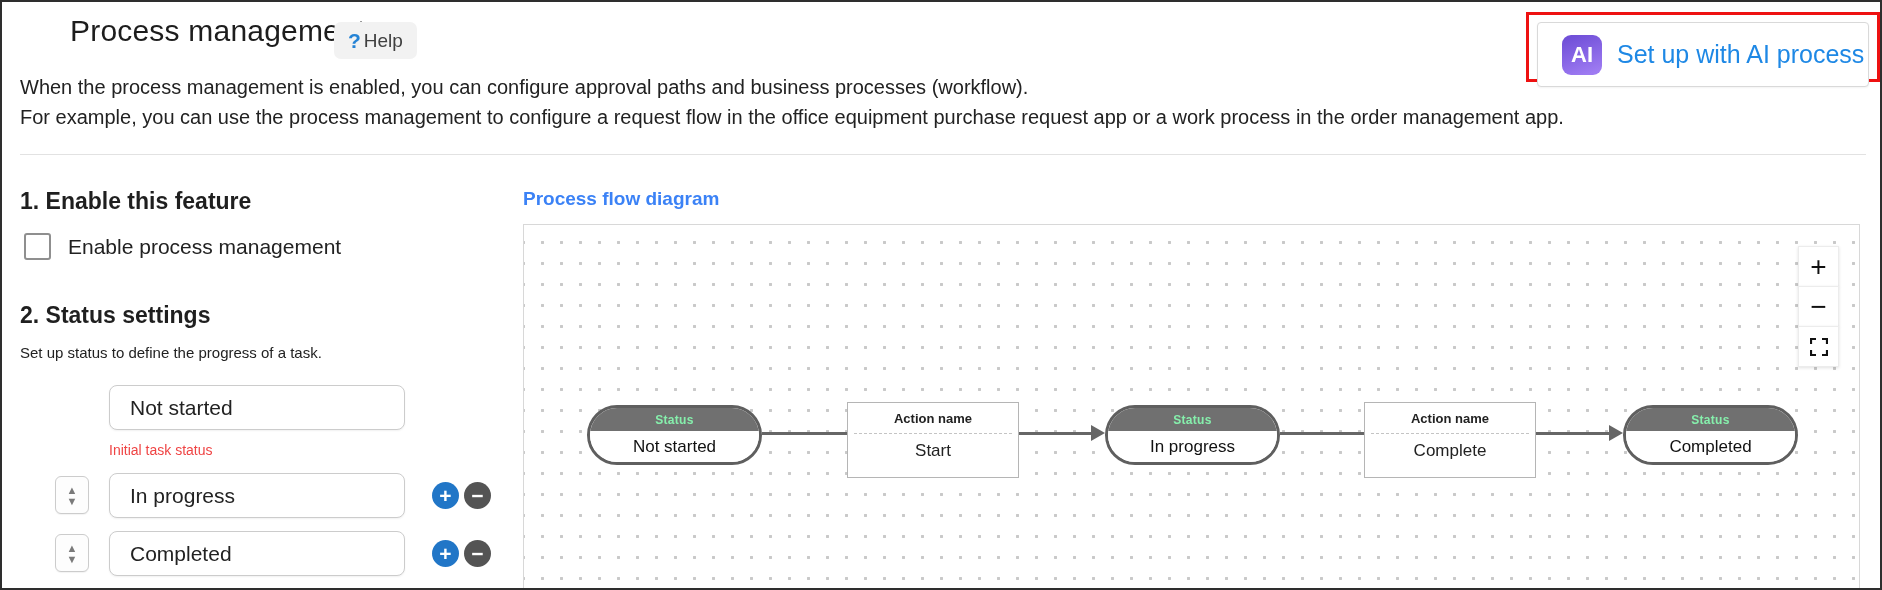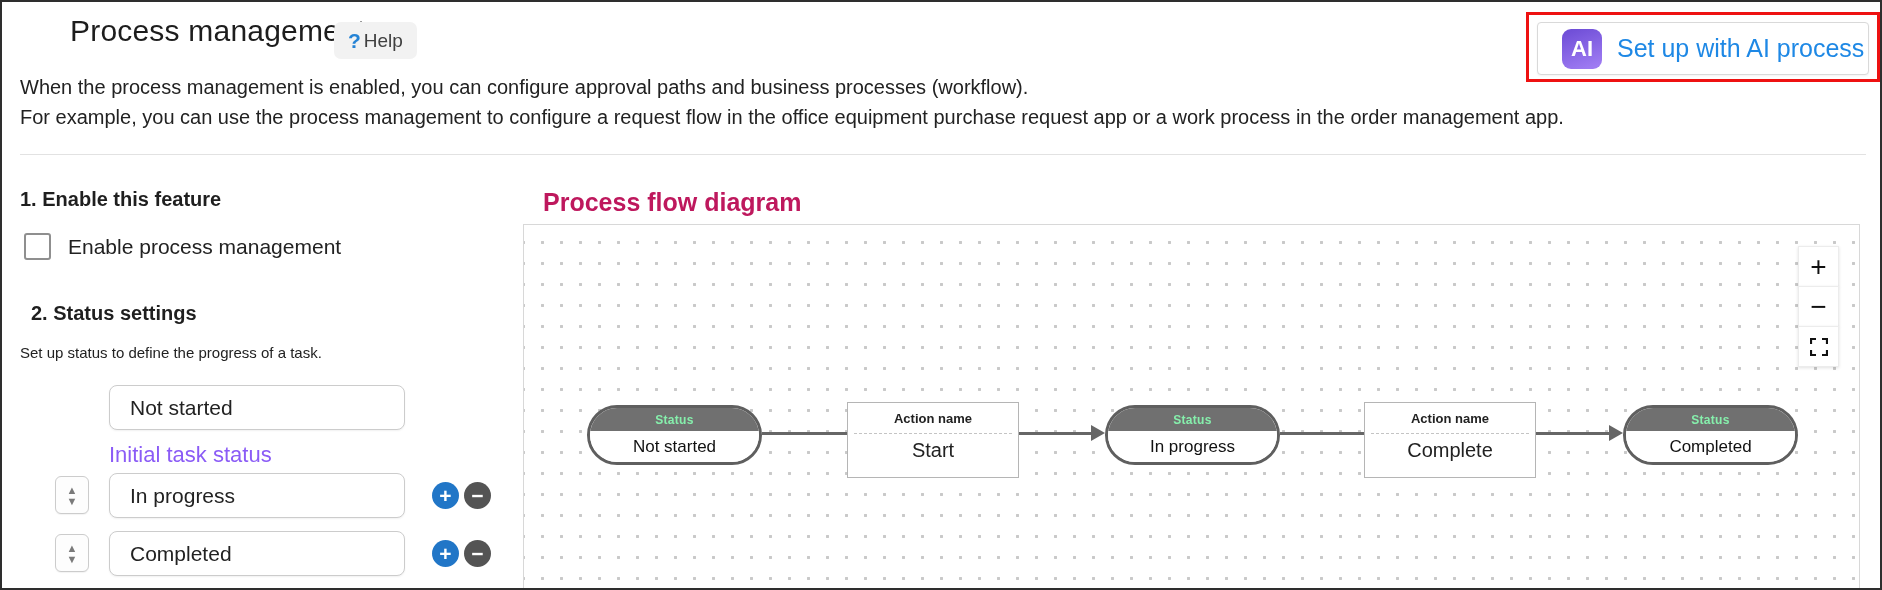--- a/index.html
+++ b/index.html
@@ -29,57 +29,57 @@
   .desc-2 { top:104px; }
 
   .divider { position:absolute; left:18px; top:152px; width:1846px; height:1px; background:#e2e2e2; }
 
   
   .ai-highlight {
     position:absolute; left:1524px; top:10px; width:354px; height:70px;
     border:3px solid #ee1111; background:transparent;
   }
   .ai-button {
-    position:absolute; left:8px; top:7px; width:332px; height:53px;
+    position:absolute; left:8px; top:7px; width:332px; height:65px;
     background:#fff; border:1px solid #d9d9d9; border-radius:4px;
     box-shadow:0 1px 2px rgba(0,0,0,0.05);
     display:flex; align-items:center; gap:15px; padding:0 0 0 24px; cursor:pointer;
   }
   .ai-icon {
     width:40px; height:40px; border-radius:9px;
     background:linear-gradient(160deg,#7150d8 10%,#9e7bf2 90%);
     color:#fff; font-weight:700; font-size:22px;
     display:flex; align-items:center; justify-content:center;
   }
   .ai-label { color:#1e88e5; font-size:25px; }
 
   
-  .section-heading { position:absolute; left:18px; font-size:20px; font-weight:700; color:#1f1f1f; }
+  .section-heading { position:absolute; left:18px; font-size:23px; font-weight:700; color:#1f1f1f; }
   .h-enable { top:186px; }
-  .h-status { top:300px;margin-left:11px; }
+  .h-status { top:300px; }
 
   .checkbox {
     position:absolute; left:22px; top:231px; width:27px; height:27px;
     appearance:none; -webkit-appearance:none;
     border:2px solid #8f8f8f; border-radius:3px; background:#fff; cursor:pointer;
   }
   .checkbox-label { position:absolute; left:66px; top:233px; font-size:21px; color:#222; cursor:pointer; }
 
   .status-subtitle { position:absolute; left:18px; top:342px; font-size:15px; color:#222; }
 
   .status-input {
     position:absolute; left:107px; width:296px; height:45px;
     border:1px solid #ccc; border-radius:8px; background:#fff;
     box-shadow:0 1px 2px rgba(0,0,0,0.06);
     font-family:inherit; font-size:21px; color:#222; padding:0 20px; outline:none;
   }
   .in-initial { top:383px; }
   .in-second  { top:471px; }
   .in-third   { top:529px; }
-  .initial-caption { position:absolute; left:107px; top:440px; font-size:22px; color:#8b5cf6; }
+  .initial-caption { position:absolute; left:107px; top:440px; font-size:14px; color:#ef4444; }
 
   .reorder-handle {
     position:absolute; left:53px; width:34px; height:38px;
     background:#fdfdfd; border:1px solid #ccc; border-radius:6px;
     box-shadow:0 1px 1px rgba(0,0,0,0.05);
     display:flex; flex-direction:column; align-items:center; justify-content:center;
     gap:1px; cursor:grab;
   }
   .rh-2 { top:474px; }
   .rh-3 { top:532px; }
@@ -89,21 +89,21 @@
     position:absolute; width:27px; height:27px; border-radius:50%; border:none;
     color:#fff; font-size:21px; font-weight:700; line-height:25px; text-align:center;
     cursor:pointer; padding:0; font-family:inherit;
   }
   .btn-add    { left:430px; background:#2176c7; }
   .btn-remove { left:462px; background:#545454; }
   .r2 { top:480px; }
   .r3 { top:538px; }
 
   
-  .h-diagram { position:absolute; left:521px; top:186px; font-size:25px; font-weight:700; color:#be185d;margin-left:20px; }
+  .h-diagram { position:absolute; left:521px; top:186px; font-size:19px; font-weight:700; color:#3b82f6; }
 
   .diagram-panel {
     position:absolute; left:521px; top:222px; width:1337px; height:366px;
     border:1px solid #d8d8d8; background:#fff; overflow:hidden;
     background-image:radial-gradient(circle, #c9c9c9 1.4px, transparent 1.6px);
     background-size:19px 21px; background-position:9px 7px;
   }
 
   .zoom-controls { position:absolute; left:1274px; top:21px; display:flex; flex-direction:column; }
   .zoom-btn {
@@ -140,21 +140,21 @@
     position:absolute; top:177px; width:172px; height:76px;
     border:1px solid #b5b5b5; background:#fff;
   }
   .node-action .na-header {
     height:30px; display:flex; align-items:center; justify-content:center;
     font-size:13px; font-weight:700; color:#222;
   }
   .node-action .na-sep { border-top:1px dashed #c4c4c4; margin:0 6px; }
   .node-action .na-body {
     height:33px; display:flex; align-items:center; justify-content:center;
-    font-size:20px; color:#222;
+    font-size:17px; color:#222;
   }
   .ac-1 { left:323px; } .ac-2 { left:840px; }
 
   .e1 { left:238px;  width:85px; }
   .e2 { left:495px;  width:72px; }
   .e2a{ left:567px; }
   .e3 { left:756px;  width:84px; }
   .e4 { left:1012px; width:73px; }
   .e4a{ left:1085px; }
 </style>

